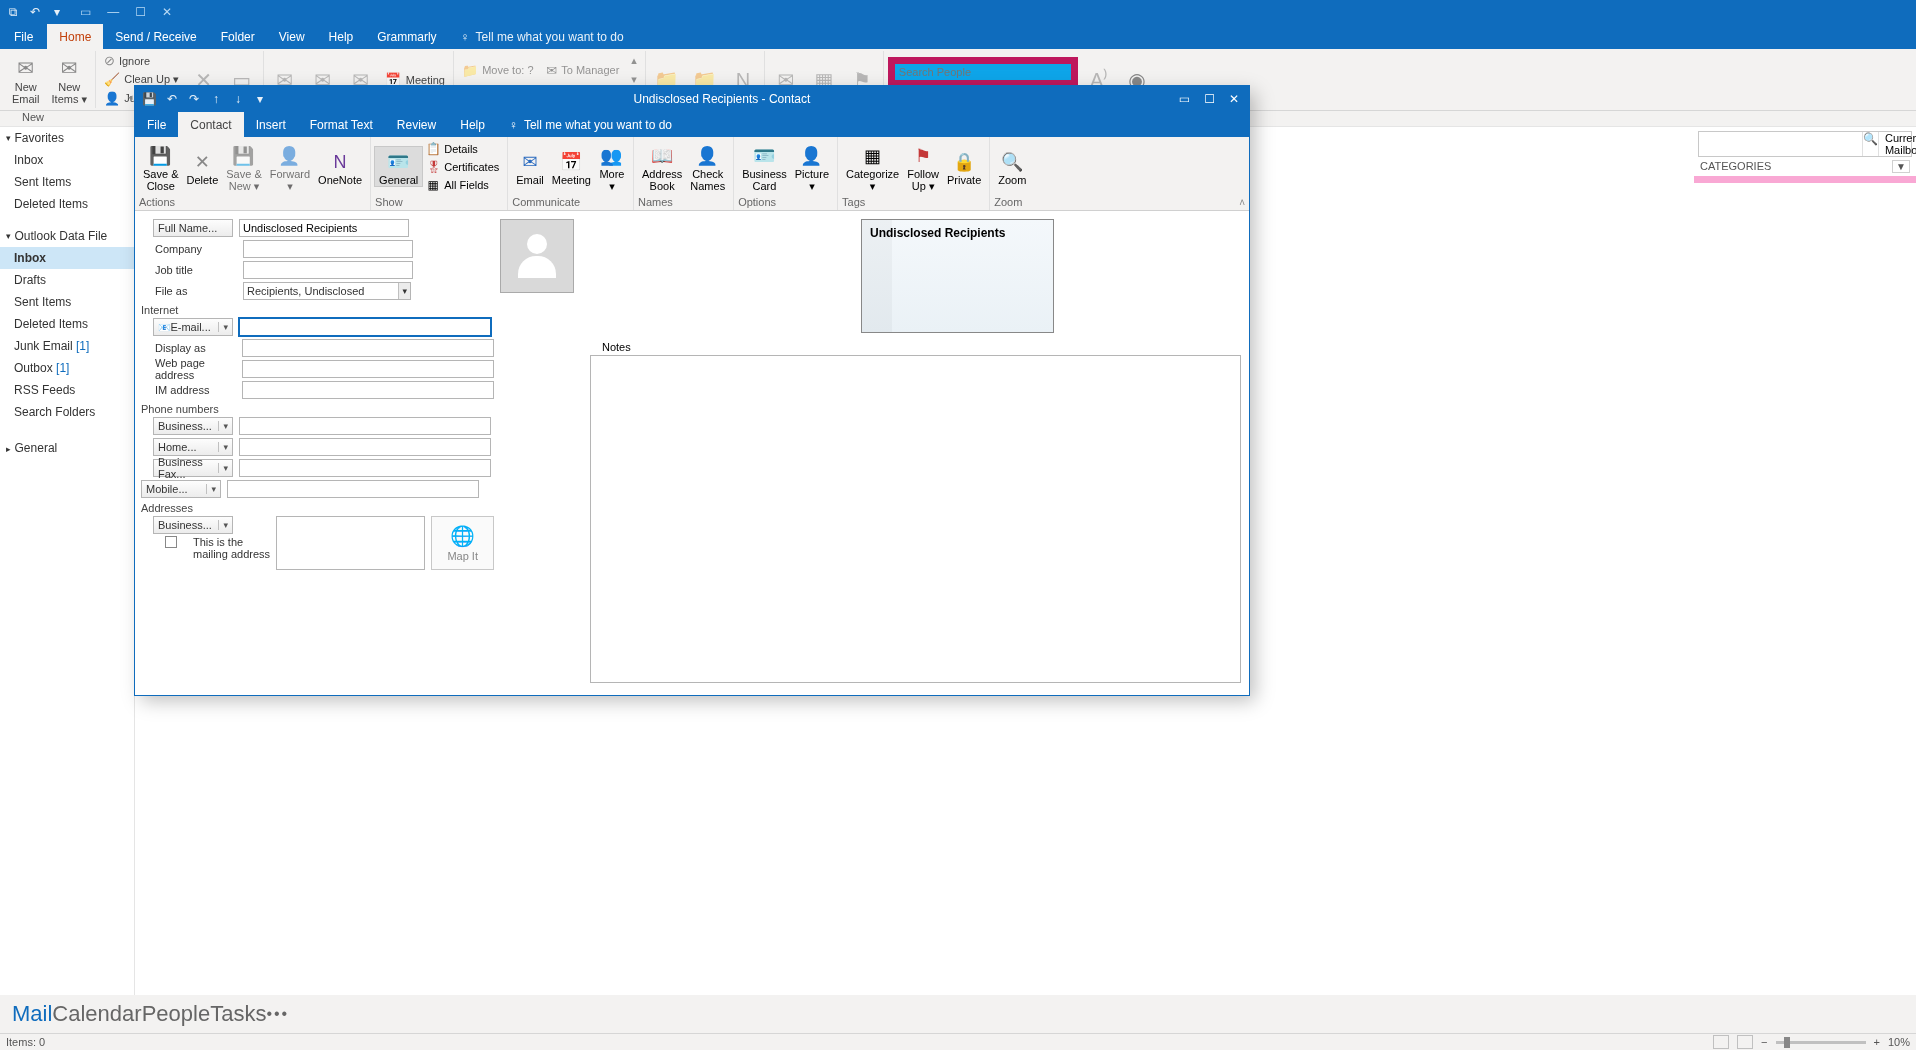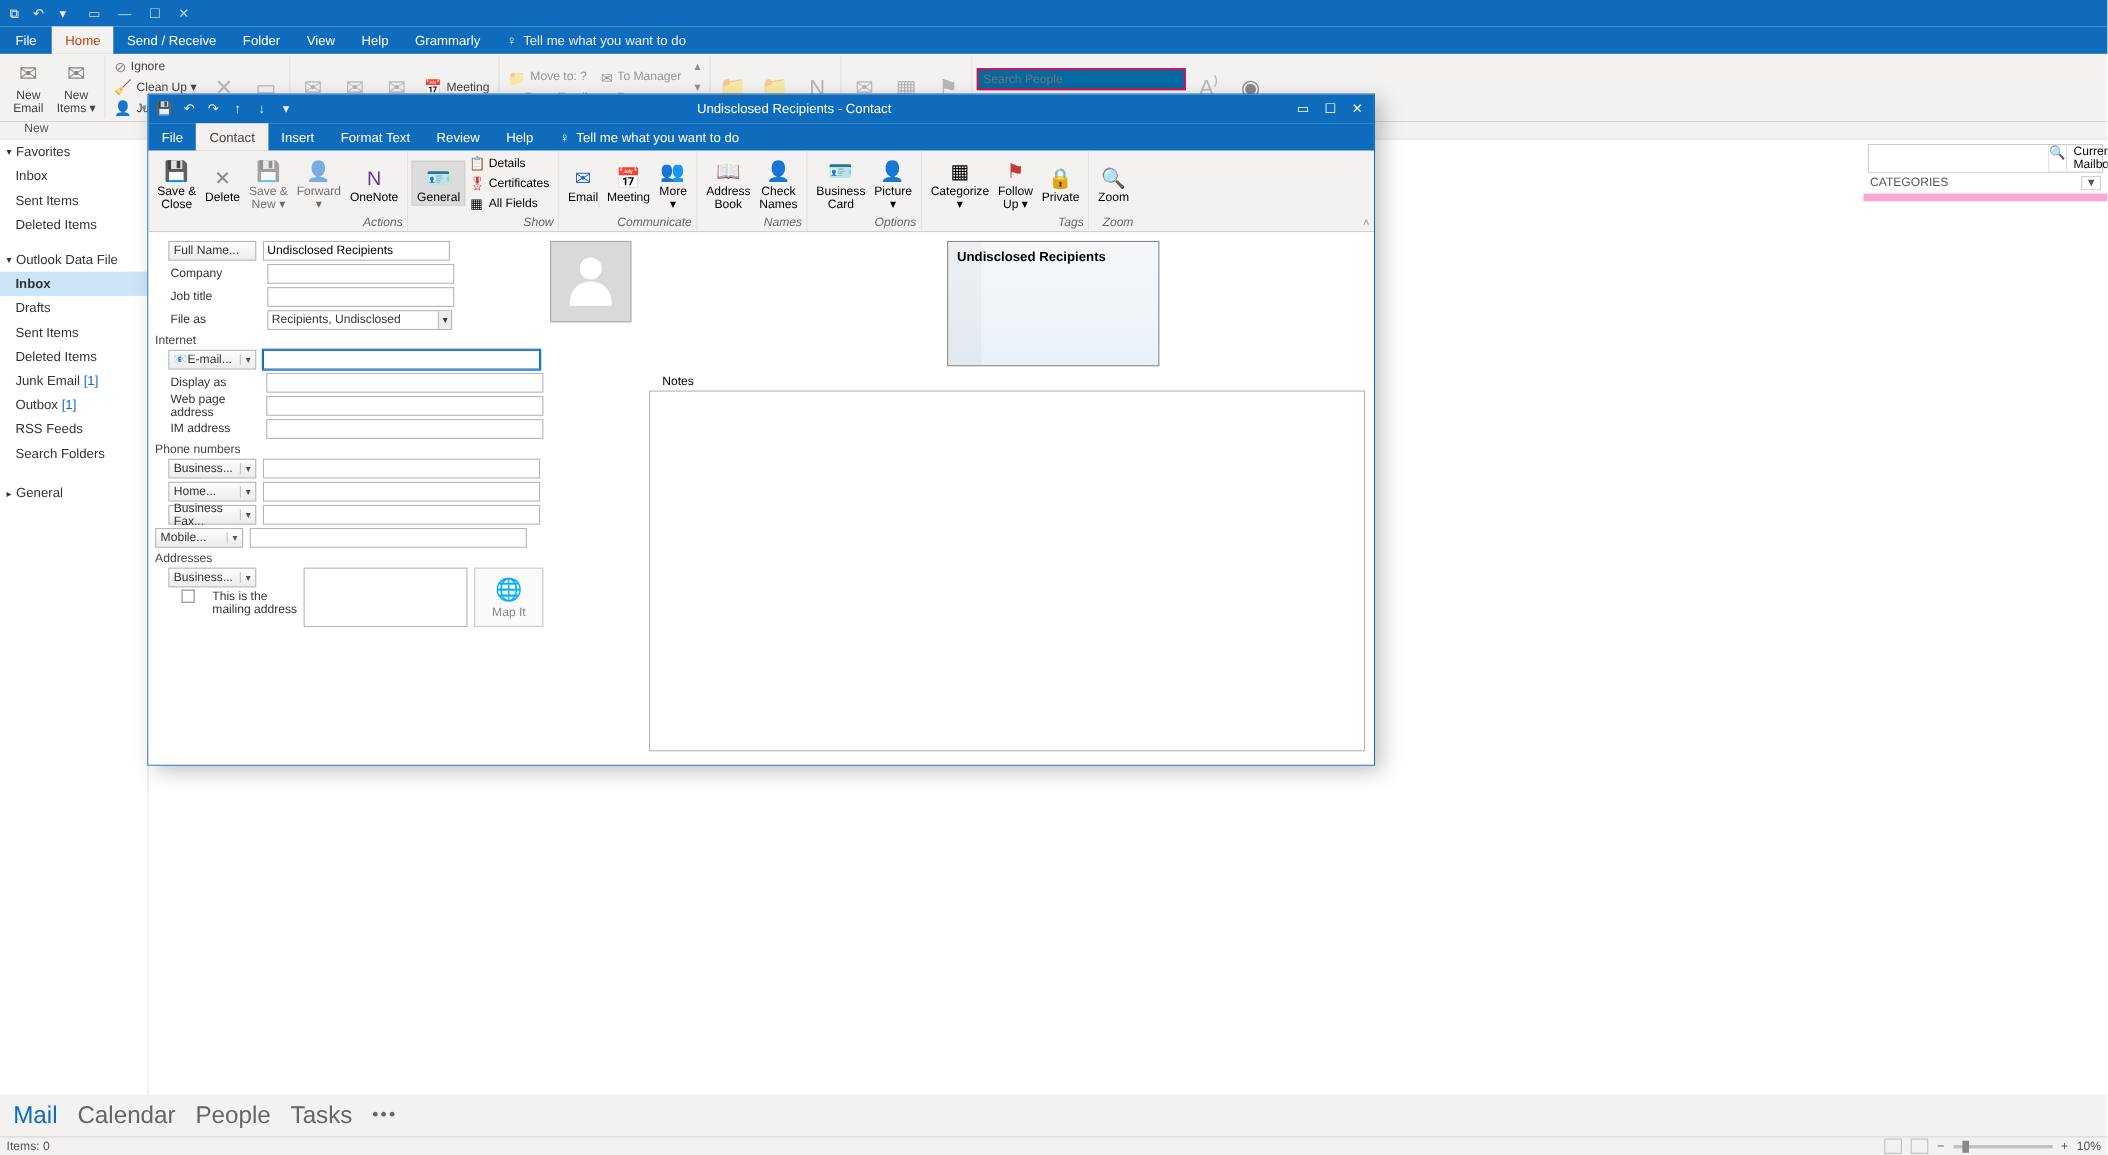--- a/index.html
+++ b/index.html
@@ -21,21 +21,21 @@
 .rgroup { display: flex; flex-direction: column; align-items: center; padding: 0 4px; border-right: 1px solid #e0e0e0; }
 .rgroup.noline { border-right: none; }
 .rgroup .row { display: flex; align-items: center; gap: 4px; height: 100%; }
 .big-btn { display: flex; flex-direction: column; align-items: center; justify-content: center; padding: 0 4px; font-size: 11px; line-height: 12px; text-align: center; min-width: 34px; }
 .big-btn .ico { width: 26px; height: 26px; display: flex; align-items: center; justify-content: center; font-size: 20px; color: #888; }
 .small-stack { display: flex; flex-direction: column; gap: 1px; font-size: 11px; }
 .small-stack .line { display: flex; align-items: center; gap: 4px; height: 18px; padding: 0 4px; }
 .small-stack .ico { font-size: 13px; }
 .faded { opacity: .55; }
 .searchpeople-box { width: 190px; display: flex; flex-direction: column; gap: 2px; }
-.searchpeople-box input { border: 2px solid #be185d; font-size: 11px; padding: 2px 4px; width: 100%; background: #0369a1; }
+.searchpeople-box input { border: 7px solid #be185d; font-size: 11px; padding: 2px 4px; width: 100%; background: #0ea5e9; }
 .searchpeople-box .ab { display: flex; align-items: center; gap: 4px; font-size: 11px; }
 
 .new-label { background: #f3f2f1; height: 16px; font-size: 11px; padding-left: 22px; border-bottom: 1px solid #e5e5e5; color: #555; }
 
 
 .folder-pane { position: absolute; left: 0; top: 127px; width: 135px; bottom: 55px; background: #fff; border-right: 1px solid #e5e5e5; font-size: 12px; color: #333; }
 .folder-pane .hdr { font-weight: 400; padding: 4px 6px; display: flex; align-items: center; gap: 4px; }
 .folder-pane .hdr::before { content: "▾"; font-size: 9px; }
 .folder-pane .item { padding: 2px 6px 2px 14px; line-height: 18px; }
 .folder-pane .item.sel { background: #cde6f7; font-weight: bold; }
@@ -47,21 +47,21 @@
 
 .right-panel { position: absolute; right: 0; top: 127px; width: 222px; }
 .search-row { display: flex; border: 1px solid #c8c8c8; background: #fff; margin: 4px 4px 0; }
 .search-row input { flex: 1; border: none; font-size: 12px; padding: 2px 4px; }
 .search-row .mag { width: 18px; text-align: center; color: #666; font-size: 12px; border-left: 1px solid #e0e0e0; }
 .search-row .scope { font-size: 11px; padding: 0 6px; border-left: 1px solid #e0e0e0; display: flex; align-items: center; gap: 4px; }
 .cat-header { display: flex; border-bottom: 7px solid #f9a8d4; font-size: 11px; padding: 3px 6px; color: #555; }
 .cat-header .filter { margin-left: auto; border: 1px solid #d0d0d0; padding: 0 3px; font-size: 10px; }
 
 
-.nav-bar { position: absolute; left: 0; right: 0; bottom: 17px; height: 38px; background: #f3f2f1; display: flex; align-items: center; gap: 18px; padding: 0 12px; font-size: 22px; color: #666; font-weight: 300; }
+.nav-bar { position: absolute; left: 0; right: 0; bottom: 17px; height: 38px; background: #f3f2f1; display: flex; align-items: center; padding: 0 12px; font-size: 22px; color: #666; font-weight: 300; }
 .nav-bar .active { color: #0f6cbd; }
 .nav-bar .dots { font-size: 16px; letter-spacing: 2px; }
 
 .status-bar { position: absolute; left: 0; right: 0; bottom: 0; height: 17px; background: #f3f2f1; border-top: 1px solid #d6d6d6; font-size: 11px; display: flex; align-items: center; padding: 0 6px; color: #555; }
 .status-bar .right { margin-left: auto; display: flex; gap: 8px; align-items: center; }
 .sb-btn { width: 16px; height: 14px; border: 1px solid #c0c0c0; }
 .zoom-track { width: 90px; height: 3px; background: #c0c0c0; position: relative; }
 .zoom-track::before { content: ""; position: absolute; left: 8px; top: -4px; width: 6px; height: 11px; background: #888; }
 
 
@@ -69,21 +69,21 @@
 .cw-title { background: #0f6cbd; height: 26px; display: flex; align-items: center; color: #fff; font-size: 12px; }
 .cw-title .qat { display: flex; gap: 8px; padding: 0 8px; align-items: center; }
 .cw-title .center { flex: 1; text-align: center; }
 .cw-title .wincontrols { display: flex; gap: 14px; padding: 0 10px; }
 .cw-tabs { background: #0f6cbd; height: 25px; display: flex; color: #fff; font-size: 12px; }
 .cw-tabs .tab { padding: 0 12px; display: flex; align-items: center; }
 .cw-tabs .tab.active { background: #f3f2f1; color: #444; }
 .cw-ribbon { background: #f3f2f1; height: 74px; border-bottom: 1px solid #d0d0d0; display: flex; font-size: 11px; position: relative; }
 .cw-rgroup { display: flex; flex-direction: column; border-right: 1px solid #e0e0e0; padding: 0 4px; }
 .cw-rgroup .btns { flex: 1; display: flex; align-items: center; }
-.cw-rgroup .lbl { text-align: right; font-size: 11px; color: #666; padding-bottom: 2px; font-style: italic; }
+.cw-rgroup .lbl { text-align: left; font-size: 11px; color: #666; padding-bottom: 2px; }
 .vbtn { display: flex; flex-direction: column; align-items: center; justify-content: flex-start; padding: 3px 4px 0; text-align: center; line-height: 12px; min-width: 34px; }
 .vbtn .ico { width: 24px; height: 24px; display: flex; align-items: center; justify-content: center; font-size: 18px; }
 .vbtn.sel { background: #dcdcdc; outline: 1px solid #c8c8c8; }
 .mini-stack { display: flex; flex-direction: column; gap: 1px; padding: 2px 4px; }
 .mini-stack .line { display: flex; align-items: center; gap: 4px; height: 17px; font-size: 11px; }
 .mini-stack .ico { width: 14px; text-align: center; font-size: 12px; }
 .ribbon-collapse { position: absolute; right: 4px; bottom: 2px; font-size: 10px; color: #888; }
 
 .cw-body { flex: 1; display: flex; background: #fff; overflow: hidden; }
 .form-col { width: 365px; padding: 8px 6px 6px 6px; font-size: 11px; color: #333; }

